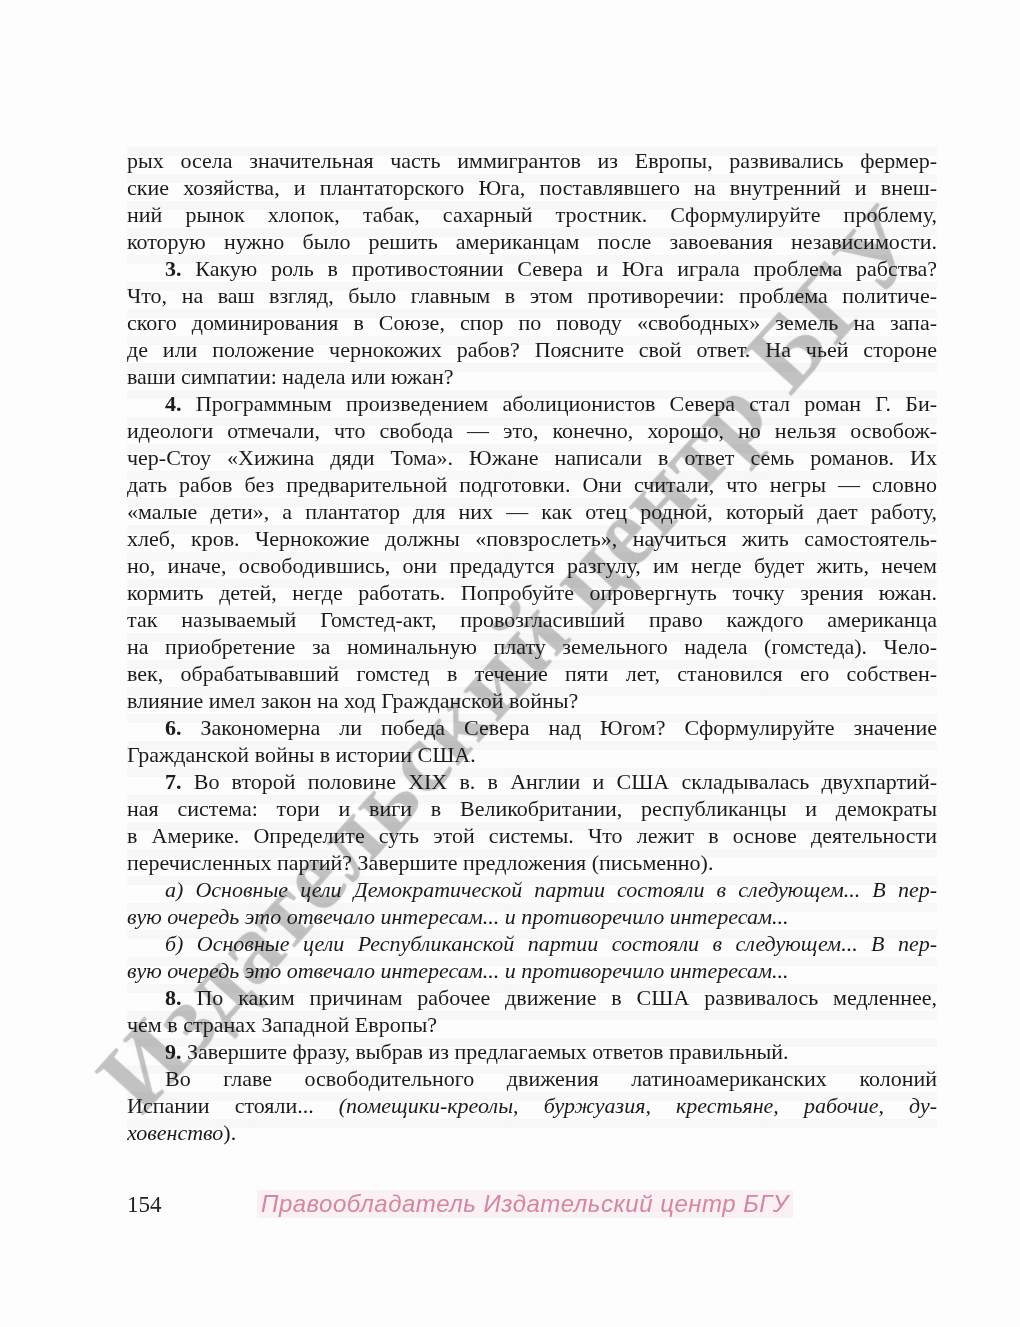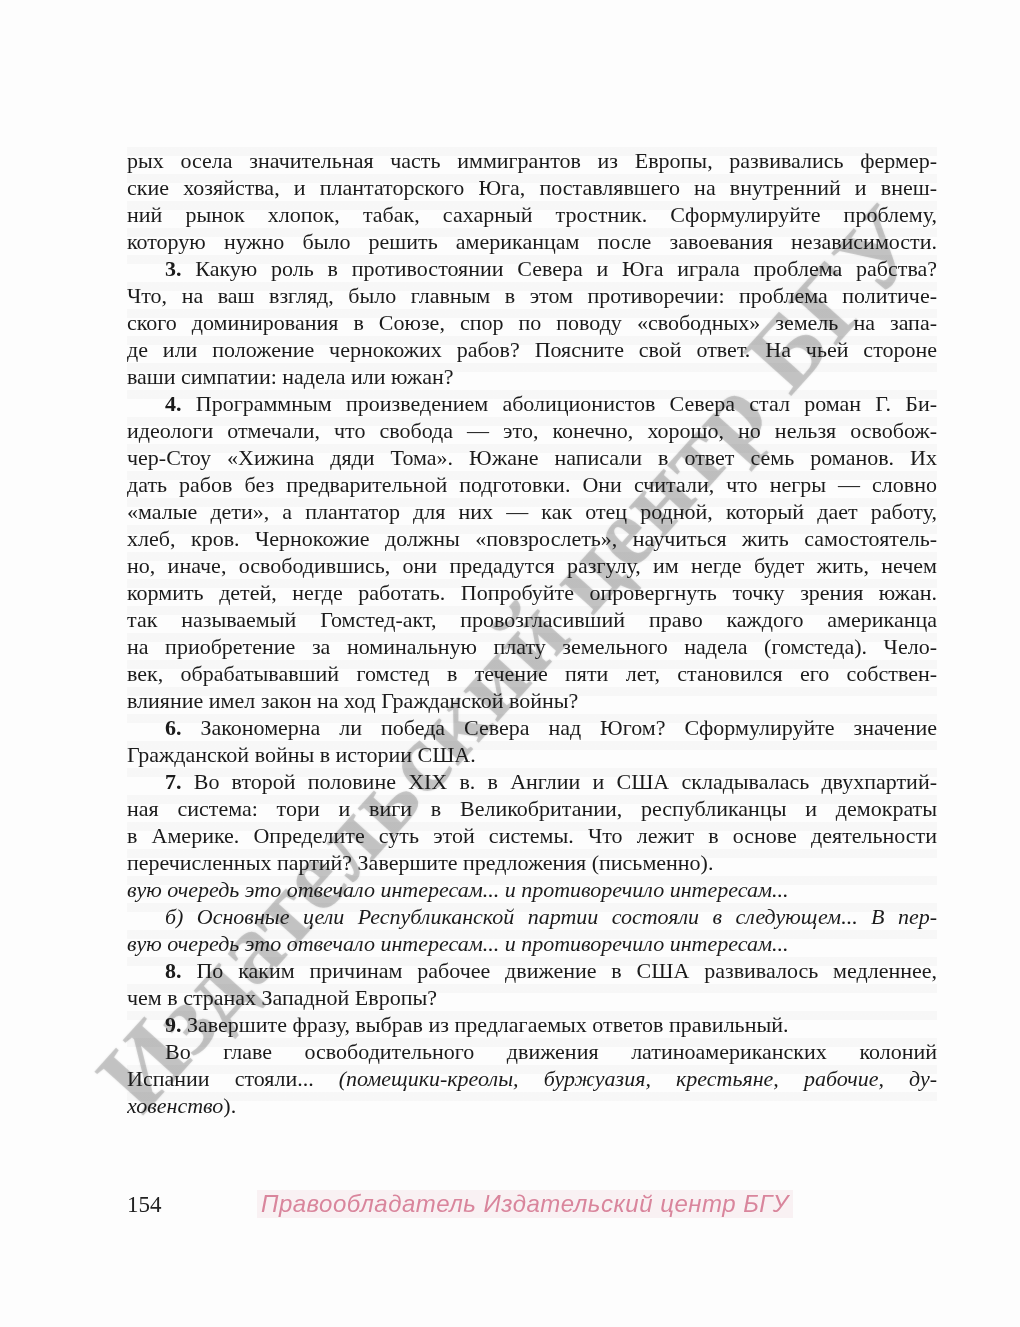--- a/index.html
+++ b/index.html
@@ -104,20 +104,21 @@
       <div class="line"><span>так называемый Гомстед-акт, провозгласивший право каждого американца</span></div>
       <div class="line"><span>на приобретение за номинальную плату земельного надела (гомстеда). Чело-</span></div>
       <div class="line"><span>век, обрабатывавший гомстед в течение пяти лет, становился его собствен-</span></div>
       <div class="line last"><span>влияние имел закон на ход Гражданской войны?</span></div>
       <div class="line indent"><span class="b">6. </span><span>Закономерна ли победа Севера над Югом? Сформулируйте значение</span></div>
       <div class="line last"><span>Гражданской войны в истории США.</span></div>
       <div class="line indent"><span class="b">7. </span><span>Во второй половине XIX в. в Англии и США складывалась двухпартий-</span></div>
       <div class="line"><span>ная система: тори и виги в Великобритании, республиканцы и демократы</span></div>
       <div class="line"><span>в Америке. Определите суть этой системы. Что лежит в основе деятельности</span></div>
       <div class="line last"><span>перечисленных партий? Завершите предложения (письменно).</span></div>
+      <div class="line indent"><span class="i">а) Основные цели Демократической партии состояли в следующем... В пер-</span></div>
       <div class="line last"><span class="i">вую очередь это отвечало интересам... и противоречило интересам...</span></div>
       <div class="line indent"><span class="i">б) Основные цели Республиканской партии состояли в следующем... В пер-</span></div>
       <div class="line last"><span class="i">вую очередь это отвечало интересам... и противоречило интересам...</span></div>
       <div class="line indent"><span class="b">8. </span><span>По каким причинам рабочее движение в США развивалось медленнее,</span></div>
       <div class="line last"><span>чем в странах Западной Европы?</span></div>
       <div class="line indent last"><span class="b">9. </span><span>Завершите фразу, выбрав из предлагаемых ответов правильный.</span></div>
       <div class="line indent"><span>Во главе освободительного движения латиноамериканских колоний</span></div>
       <div class="line"><span>Испании стояли... </span><span class="i">(помещики-креолы, буржуазия, крестьяне, рабочие, ду-</span></div>
       <div class="line last"><span class="i">ховенство</span><span>).</span></div>
     </div>

